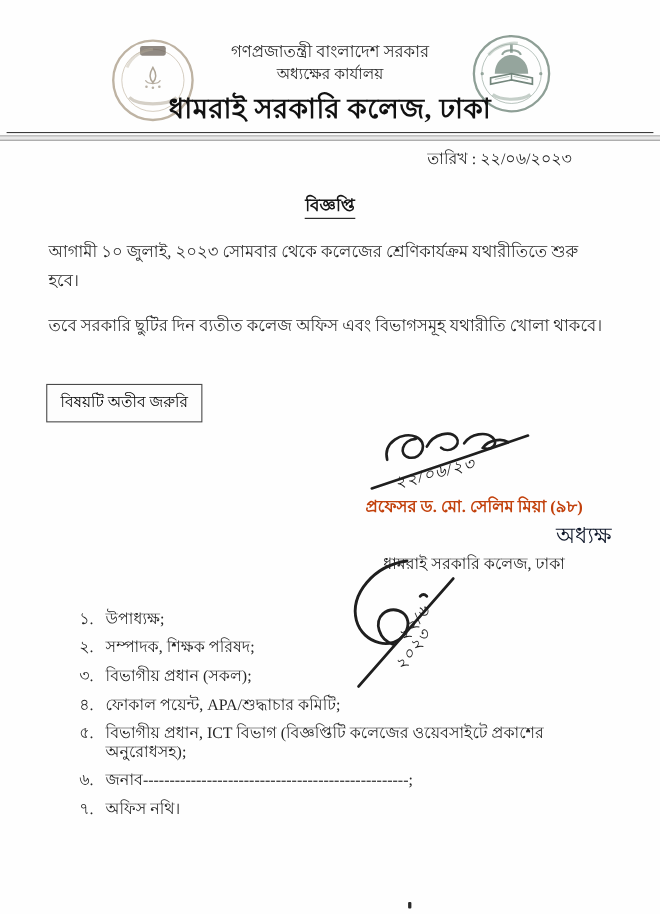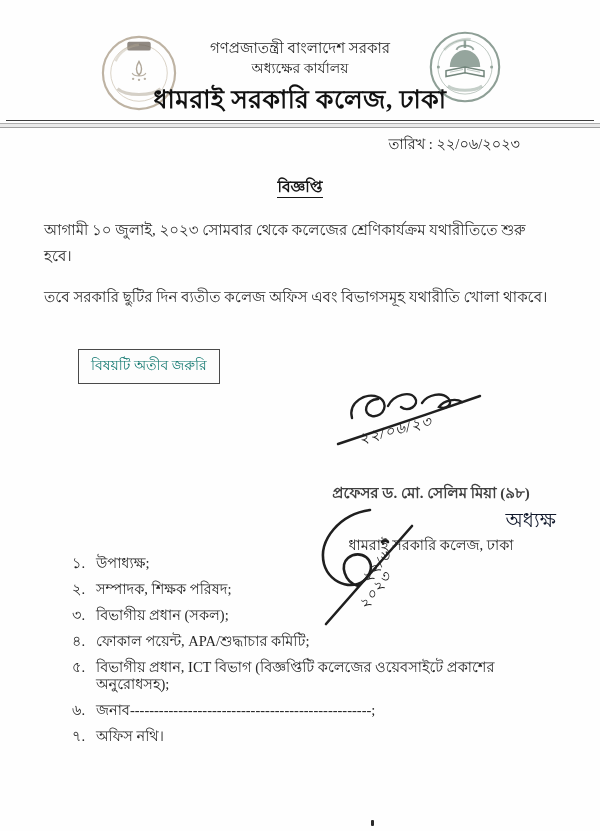--- a/index.html
+++ b/index.html
@@ -39,35 +39,35 @@
   }
   .notice-title span{border-bottom:1.3px solid #151515;padding-bottom:2px;}
   
   .body-block{position:absolute;left:44px;right:44px;top:213px;font-size:15px;line-height:1.75;color:#2b2b2b;}
   .para-justify{text-align:justify;}
   .para-2{margin-top:4px;}
   .para-3{margin-top:14px;}
   .urgent-box{
     position:absolute;left:42px;top:349px;
     border:1.2px solid #4a4a4a;padding:4px 12px 5px 12px;
-    font-size:14px;color:#0f766e;background:#fdfdfd;margin-left:36px;
+    font-size:14px;color:#000000;background:#fdfdfd;
   }
   
   .sig-main{position:absolute;left:330px;top:386px;width:170px;height:72px;}
   .sig-main svg{position:absolute;left:0;top:0;}
   .sig-date-main{
     position:absolute;left:28px;top:32px;
     font-size:15px;color:#1c1c1c;transform:rotate(-14deg);
     font-style:italic;letter-spacing:1px;white-space:nowrap;
   }
   .sig-block{
     position:absolute;left:306px;top:450px;width:250px;
     text-align:center;line-height:1.5;
   }
-  .sig-name{font-size:15px;font-weight:bold;color:#404040;margin-top:32px;}
+  .sig-name{font-size:15px;font-weight:bold;color:#c2410c;}
   .sig-desig{font-size:20px;color:#0f172a;text-align:right;}
   .sig-inst{font-size:14.5px;color:#222;}
   .sig-secondary{position:absolute;left:296px;top:502px;width:150px;height:128px;z-index:3;}
   .sig-secondary svg{position:absolute;left:0;top:0;}
   .sig-date-2a,.sig-date-2b{
     position:absolute;font-size:15px;font-style:italic;color:#1c1c1c;
     transform:rotate(-52deg);letter-spacing:1px;white-space:nowrap;
   }
   .sig-date-2a{left:62px;top:52px;}
   .sig-date-2b{left:58px;top:76px;}

